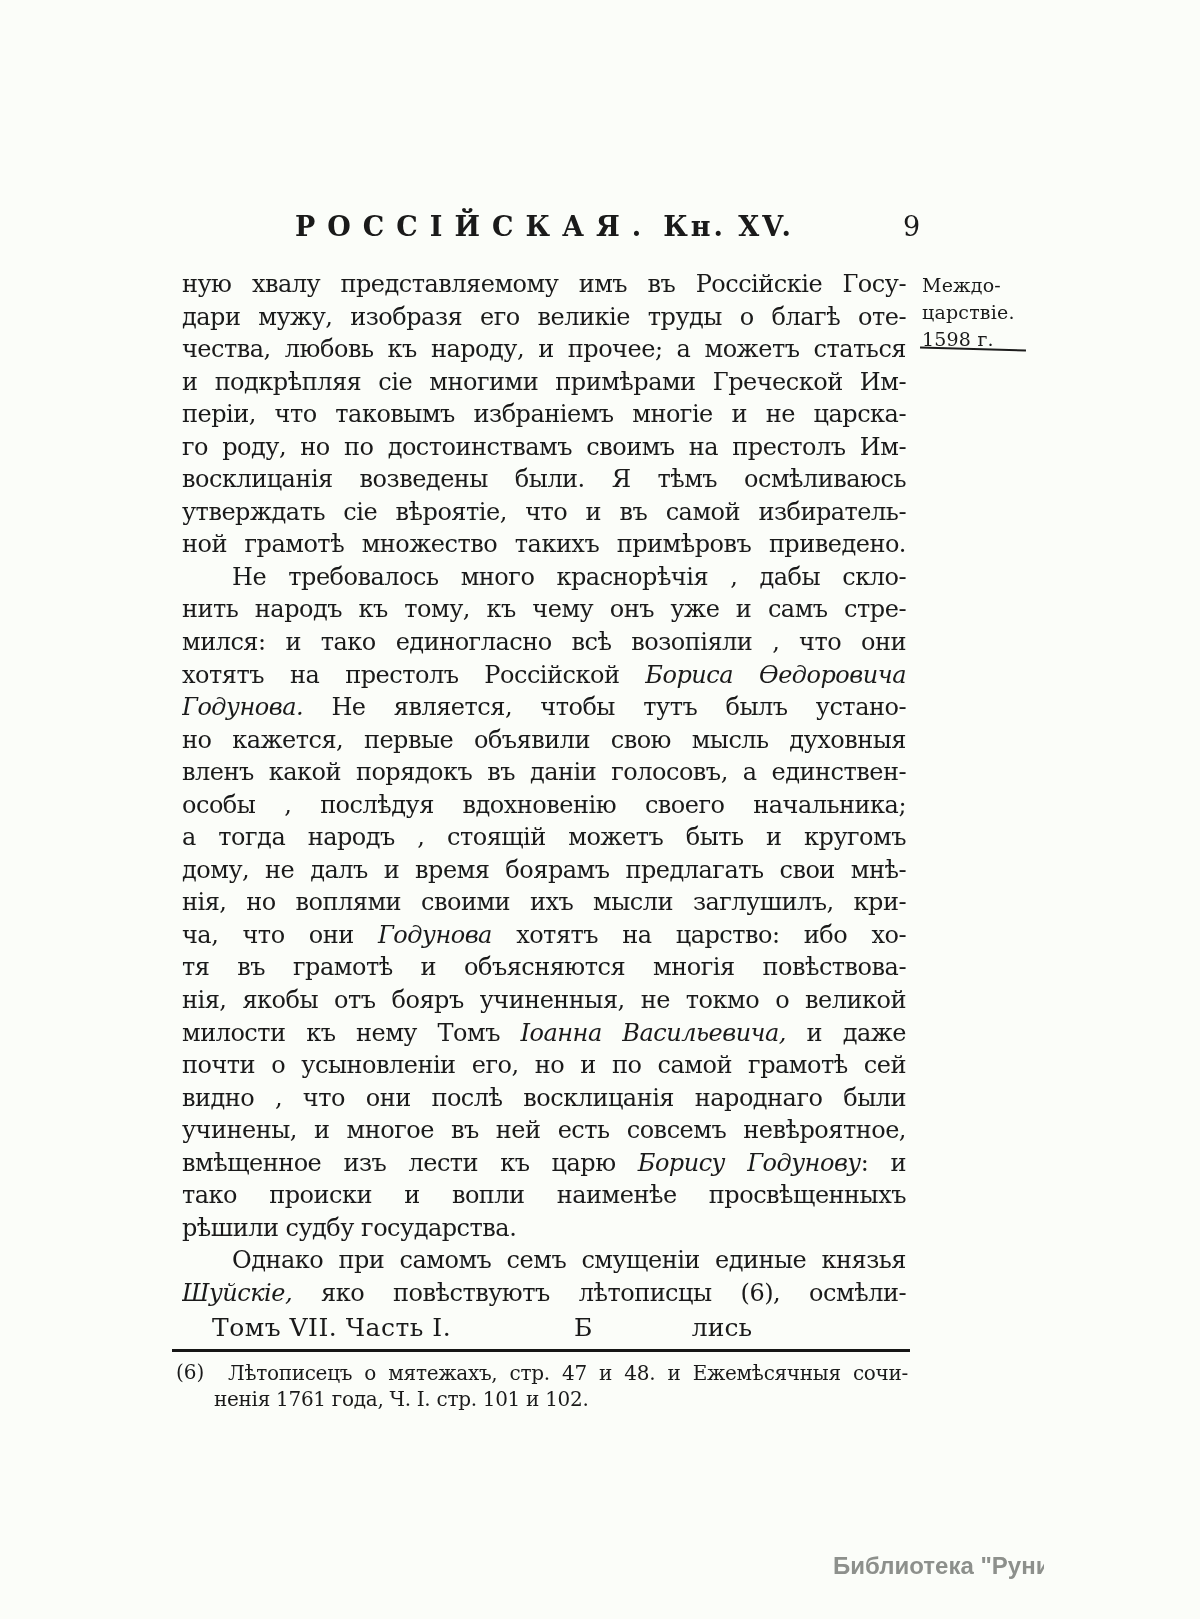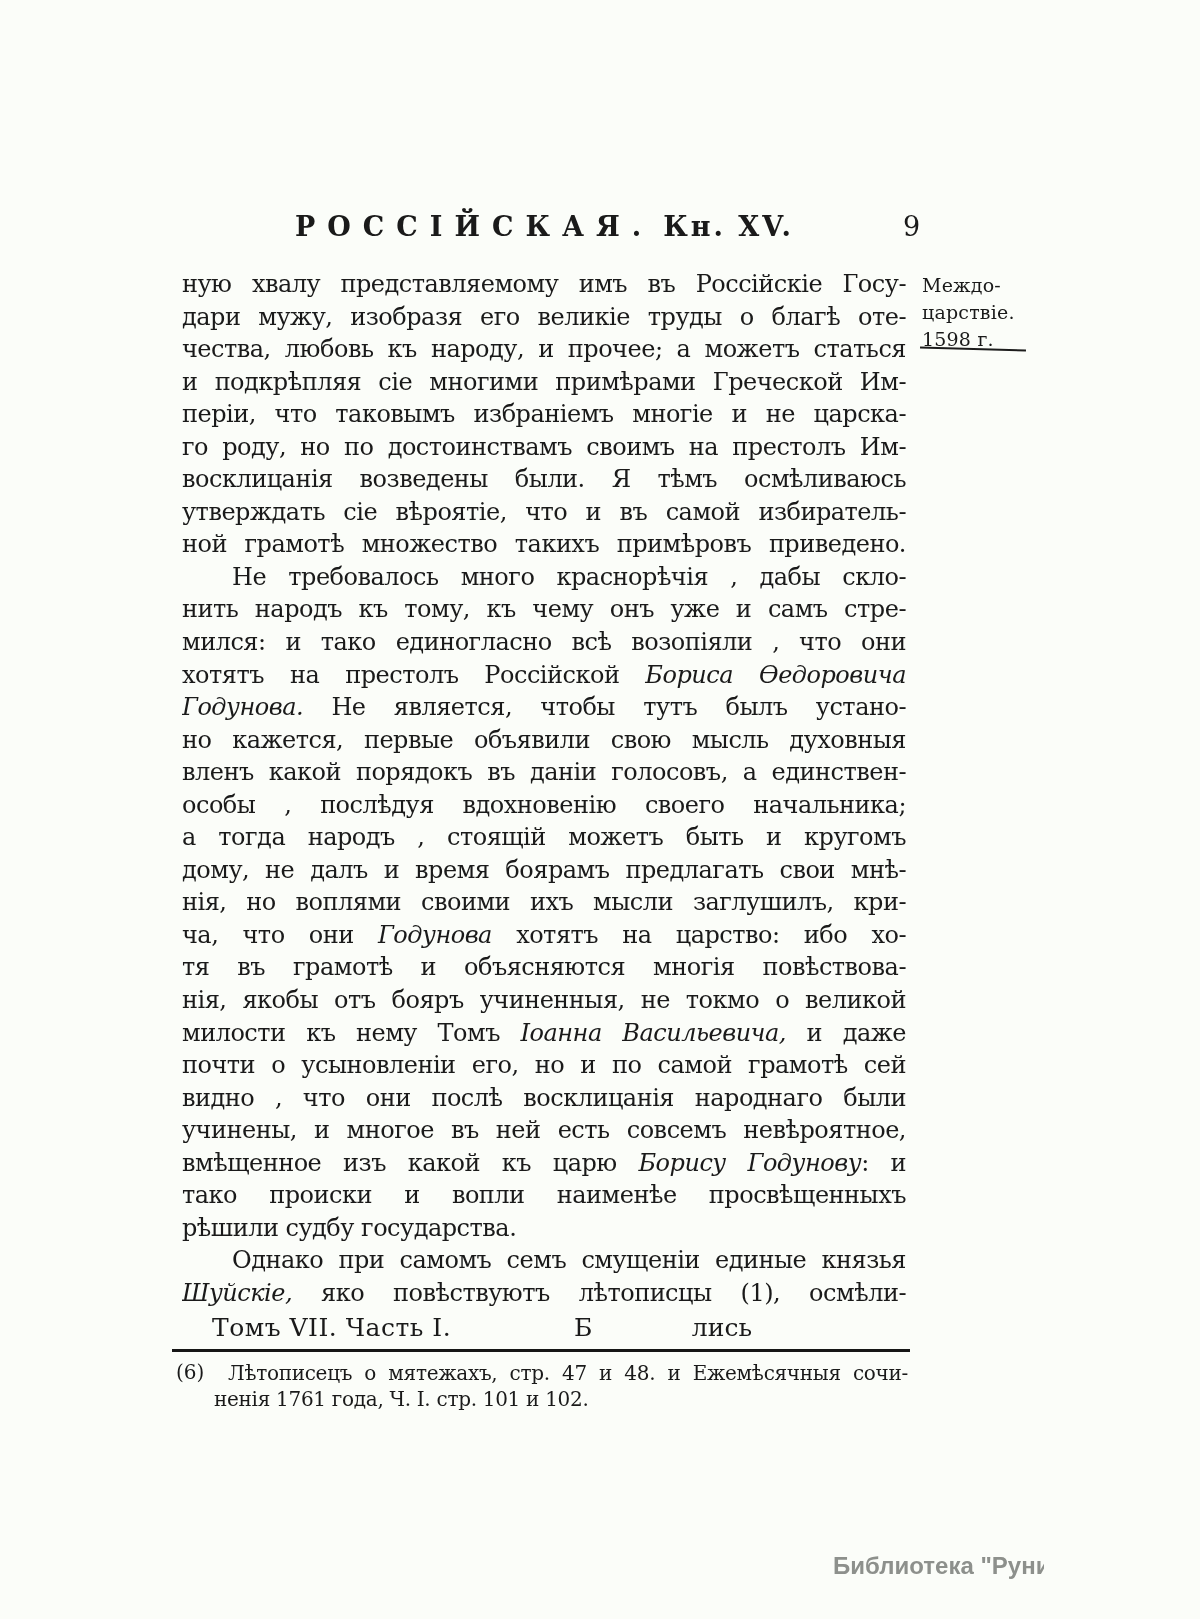--- a/index.html
+++ b/index.html
@@ -175,25 +175,25 @@
       <div class="line"><span>а тогда народъ , стоящій можетъ быть и кругомъ</span></div>
       <div class="line"><span>дому, не далъ и время боярамъ предлагать свои мнѣ-</span></div>
       <div class="line"><span>нія, но воплями своими ихъ мысли заглушилъ, кри-</span></div>
       <div class="line"><span>ча, что они </span><span class="it">Годунова</span><span> хотятъ на царство: ибо хо-</span></div>
       <div class="line"><span>тя въ грамотѣ и объясняются многія повѣствова-</span></div>
       <div class="line"><span>нія, якобы отъ бояръ учиненныя, не токмо о великой</span></div>
       <div class="line"><span>милости къ нему Томъ </span><span class="it">Іоанна Васильевича,</span><span> и даже</span></div>
       <div class="line"><span>почти о усыновленіи его, но и по самой грамотѣ сей</span></div>
       <div class="line"><span>видно , что они послѣ восклицанія народнаго были</span></div>
       <div class="line"><span>учинены, и многое въ ней есть совсемъ невѣроятное,</span></div>
-      <div class="line"><span>вмѣщенное изъ какой къ царю </span><span class="it">Борису Годунову</span><span>: и</span></div>
+      <div class="line"><span>вмѣщенное изъ лести къ царю </span><span class="it">Борису Годунову</span><span>: и</span></div>
       <div class="line"><span>тако происки и вопли наименѣе просвѣщенныхъ</span></div>
       <div class="line nojust"><span>рѣшили судбу государства.</span></div>
       <div class="line indent"><span>Однако при самомъ семъ смущеніи единые князья</span></div>
-      <div class="line"><span class="it">Шуйскіе,</span><span> яко повѣствуютъ лѣтописцы (1), осмѣли-</span></div>
+      <div class="line"><span class="it">Шуйскіе,</span><span> яко повѣствуютъ лѣтописцы (6), осмѣли-</span></div>
     </div>
 
   <div class="footer-volume">Томъ VII. Часть I.</div>
   <div class="footer-signature">Б</div>
   <div class="footer-catchword">лись</div>
 
   <div class="footnote-rule"></div>
   <div class="footnote-marker">(6)</div>
   <div class="footnote-line1">Лѣтописецъ о мятежахъ, стр. 47 и 48. и Ежемѣсячныя сочи-</div>
   <div class="footnote-line2">ненія 1761 года, Ч. I. стр. 101 и 102.</div>

